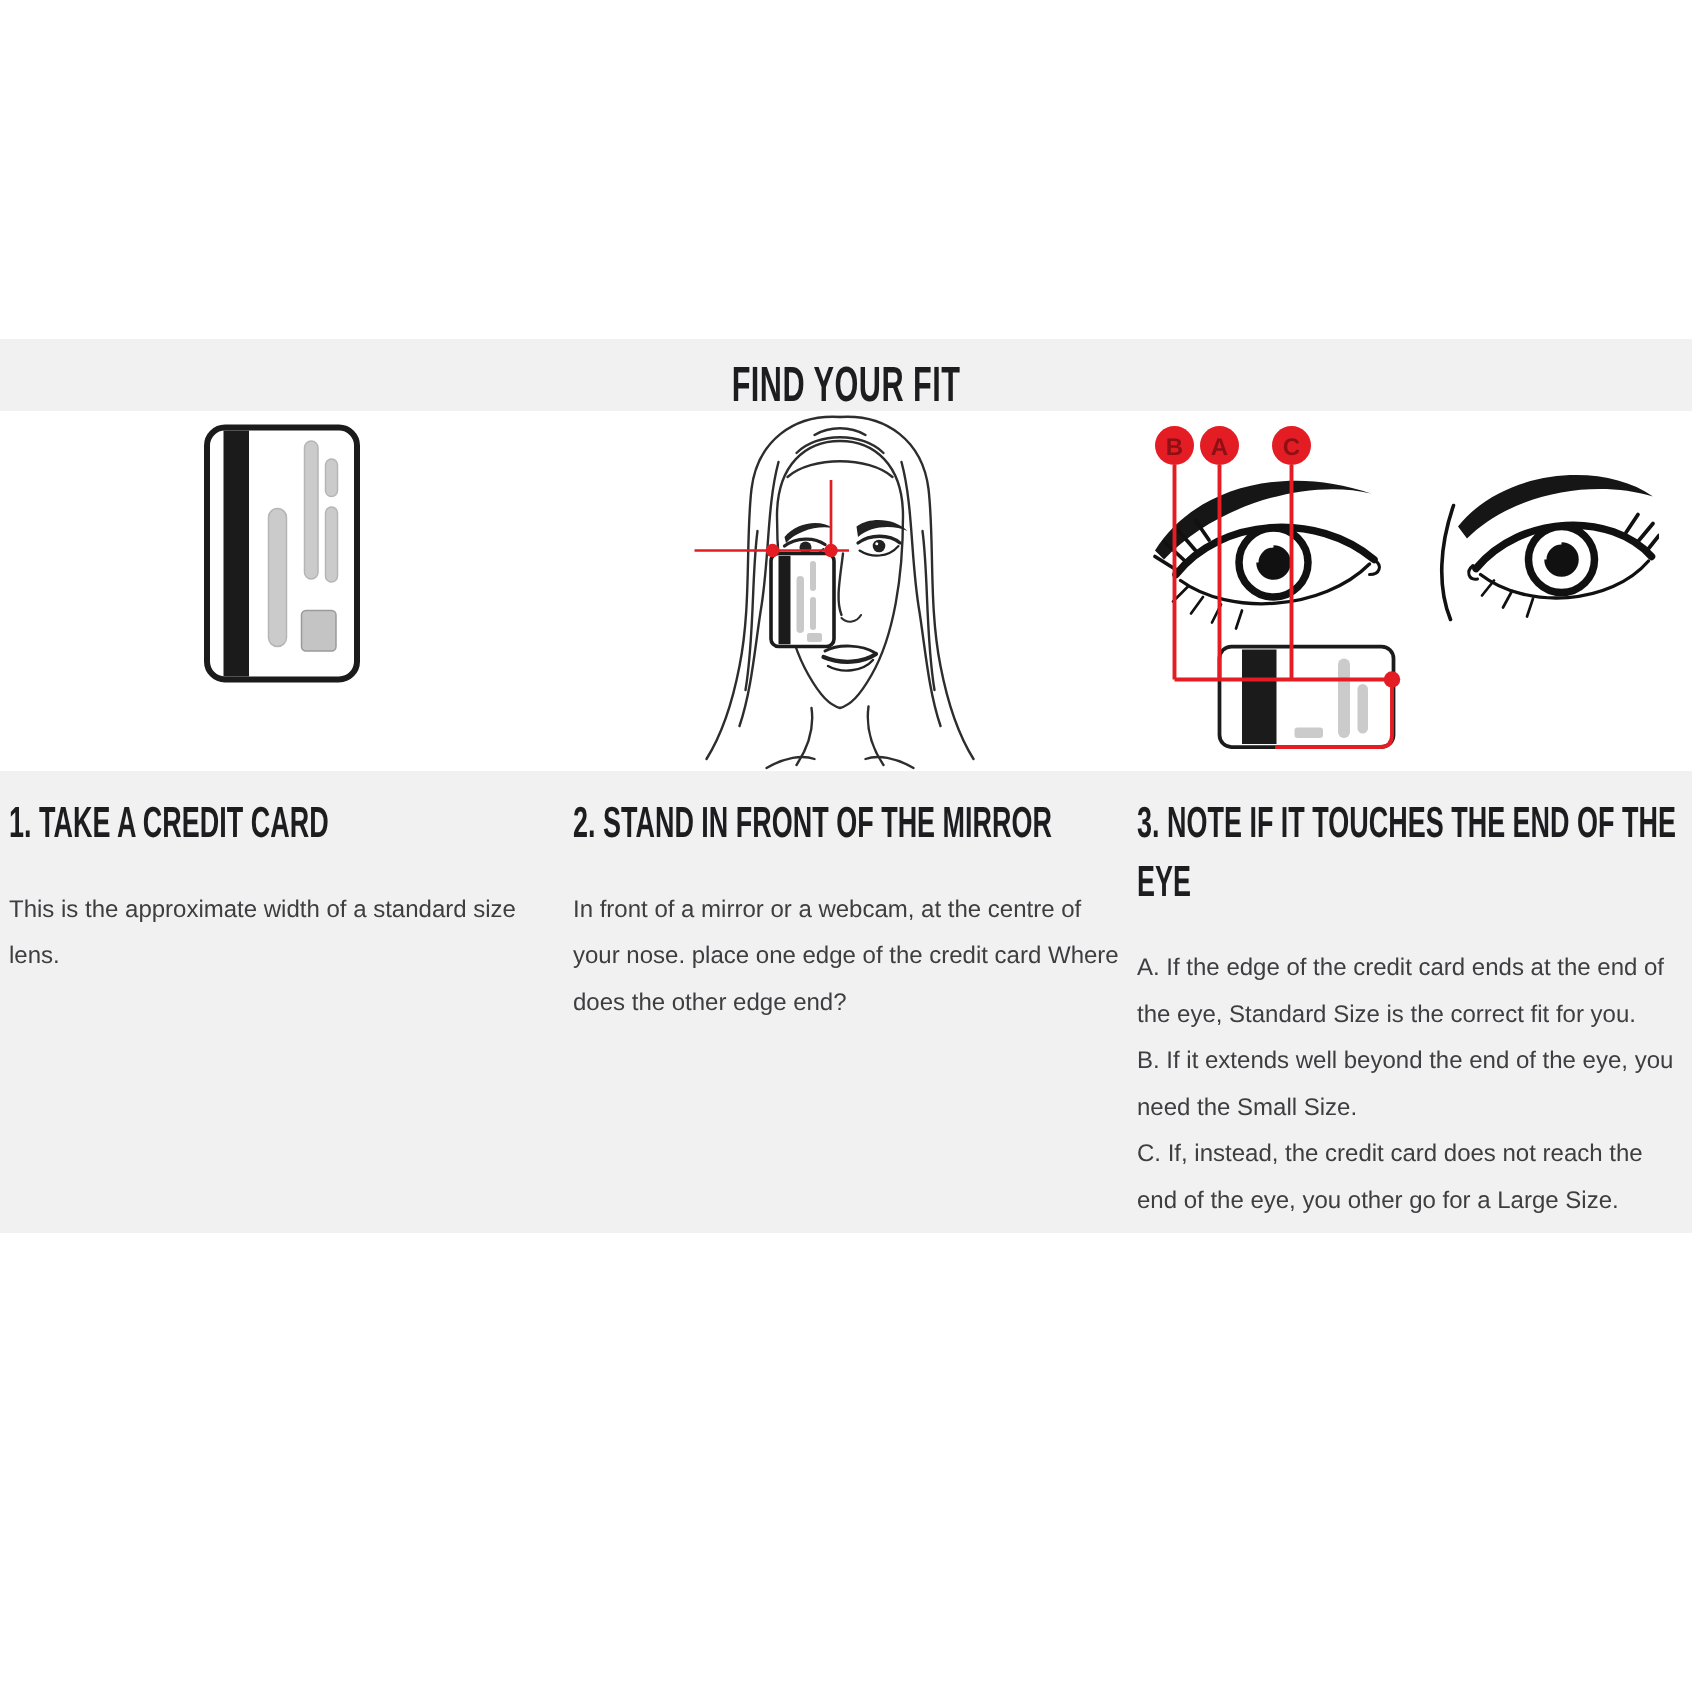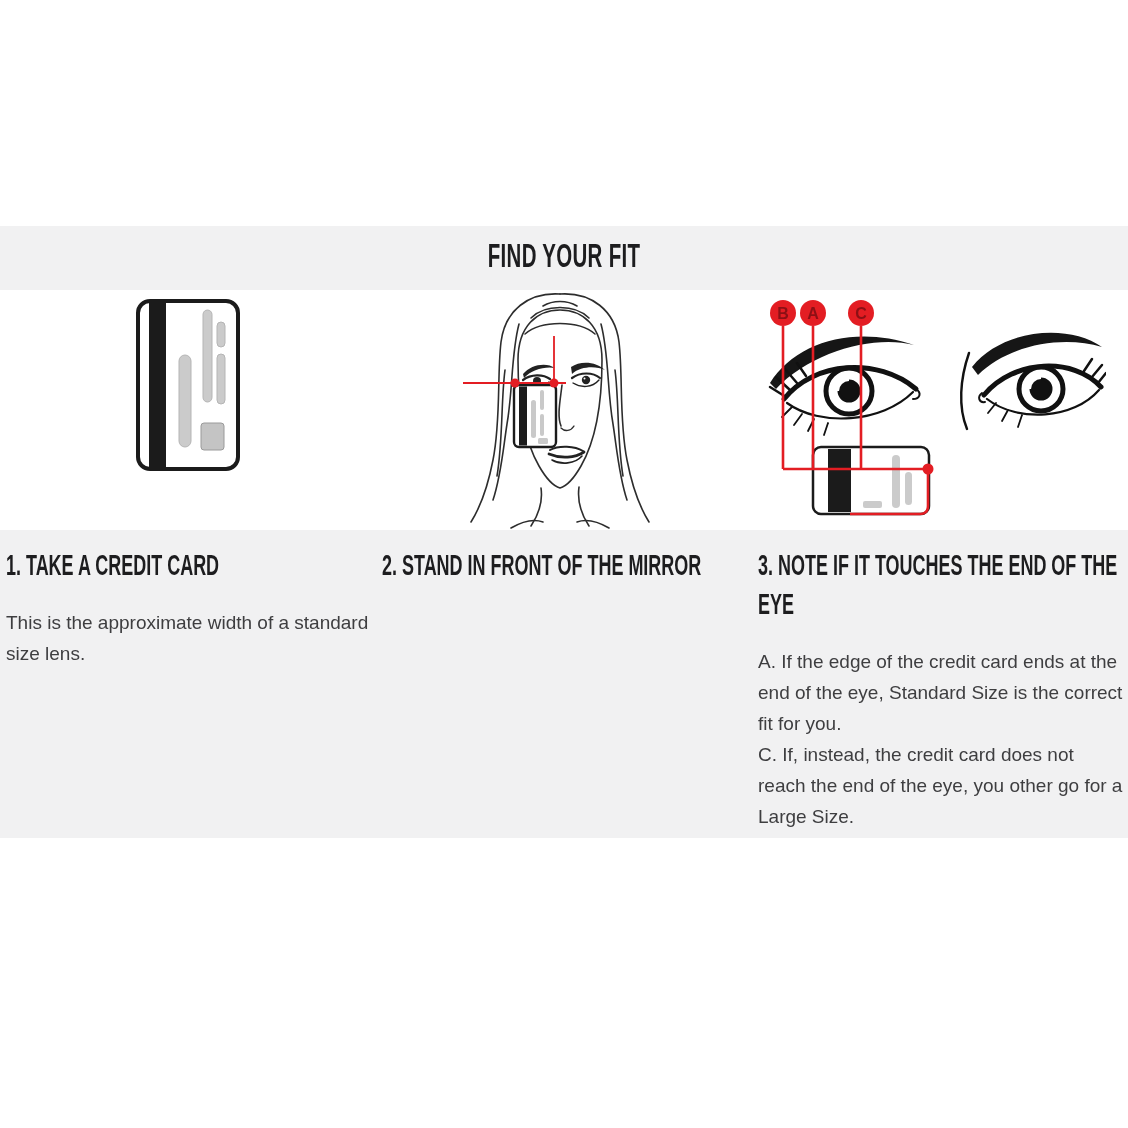--- a/index.html
+++ b/index.html
@@ -3,21 +3,21 @@
 <meta charset="utf-8">
 <style>
   html,body { margin:0; padding:0; }
   body {
     width:1128px; height:1128px; background:#ffffff;
     font-family:"Liberation Sans", sans-serif;
     overflow:hidden; position:relative;
   }
   .top-spacer { height:226px; background:#ffffff; }
   .banner {
-    height:64px; background:#f1f1f2; text-align:center;
+    height:48px; background:#f1f1f2; text-align:center;
     padding-top:6px; box-sizing:border-box;
   }
   .page-title {
     display:inline-block; font-weight:bold; font-size:33px; line-height:48px;
     color:#1d1d1f; letter-spacing:.5px; white-space:nowrap;
     transform:scaleX(.62); transform-origin:center top;
   }
   .art-band {
     height:240px; background:#ffffff;
     display:grid; grid-template-columns:376px 376px 376px;
@@ -29,21 +29,21 @@
     padding:16px 0 6px 0; box-sizing:border-box;
   }
   .step { padding-left:6px; box-sizing:border-box; }
   .step-heading {
     font-weight:bold; font-size:29px; line-height:39px; color:#1d1d1f;
     transform:scaleX(.62); transform-origin:left top;
   }
   .one-line { white-space:nowrap; }
   .two-line { width:610px; }
   .step-body {
-    margin-top:22px; font-size:19px; line-height:31px; color:#3e3e40;
+    margin-top:22px; font-size:16px; line-height:31px; color:#3e3e40;
     padding-right:4px;
   }
   .step-body .body-line { margin:0; }
   svg { display:block; }
 </style>
 </head>
 <body>
 
 <div class="top-spacer"></div>
 
@@ -202,23 +202,27 @@
 
   <div class="step">
     <div class="step-heading one-line">1. TAKE A CREDIT CARD</div>
     <div class="step-body">
       <p class="body-line">This is the approximate width of a standard size lens.</p>
     </div>
   </div>
 
   <div class="step">
     <div class="step-heading one-line">2. STAND IN FRONT OF THE MIRROR</div>
+    <div class="step-body">
+      <p class="body-line">In front of a mirror or a webcam, at the centre of your nose. place one edge of the credit card Where does the other edge end?</p>
+    </div>
   </div>
 
   <div class="step">
     <div class="step-heading two-line">3. NOTE IF IT TOUCHES THE END OF THE EYE</div>
     <div class="step-body">
       <p class="body-line">A. If the edge of the credit card ends at the end of the eye, Standard Size is the correct fit for you.</p>
+      <p class="body-line">B. If it extends well beyond the end of the eye, you need the Small Size.</p>
       <p class="body-line">C. If, instead, the credit card does not reach the end of the eye, you other go for a Large Size.</p>
     </div>
   </div>
 
 </div>
 
 </body></html>

